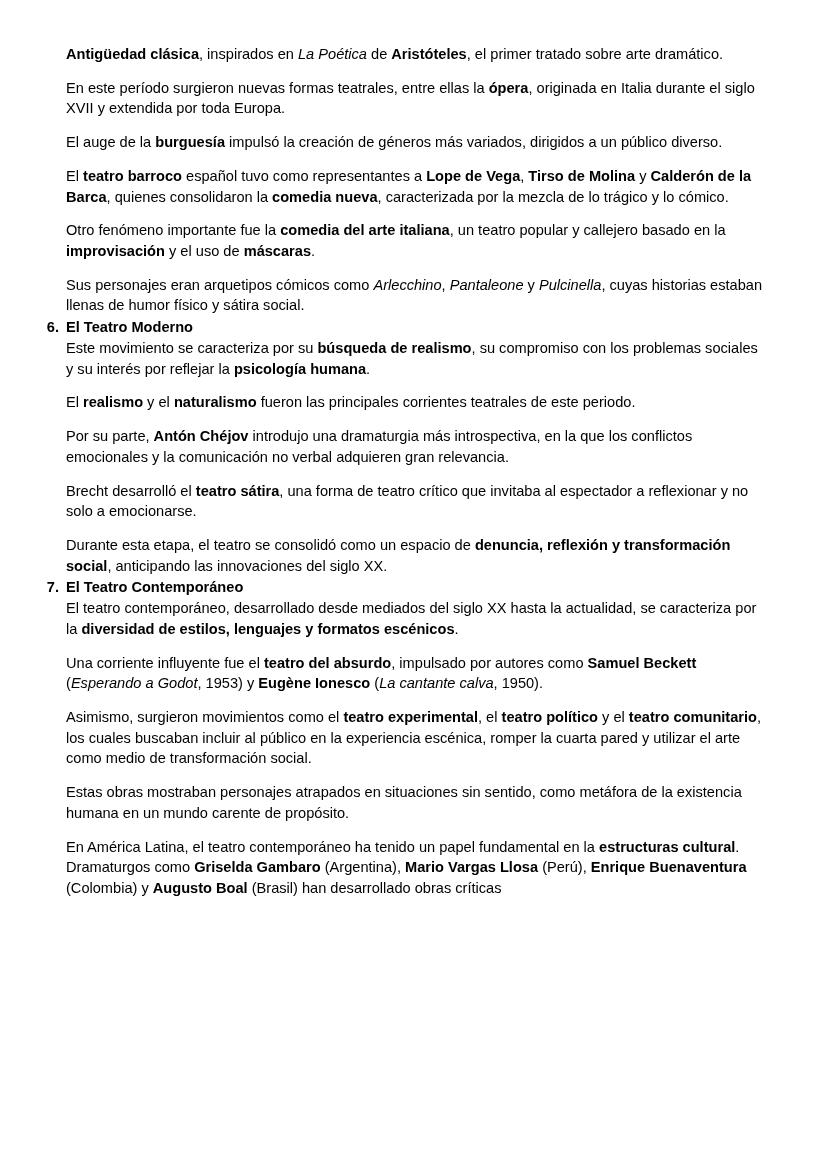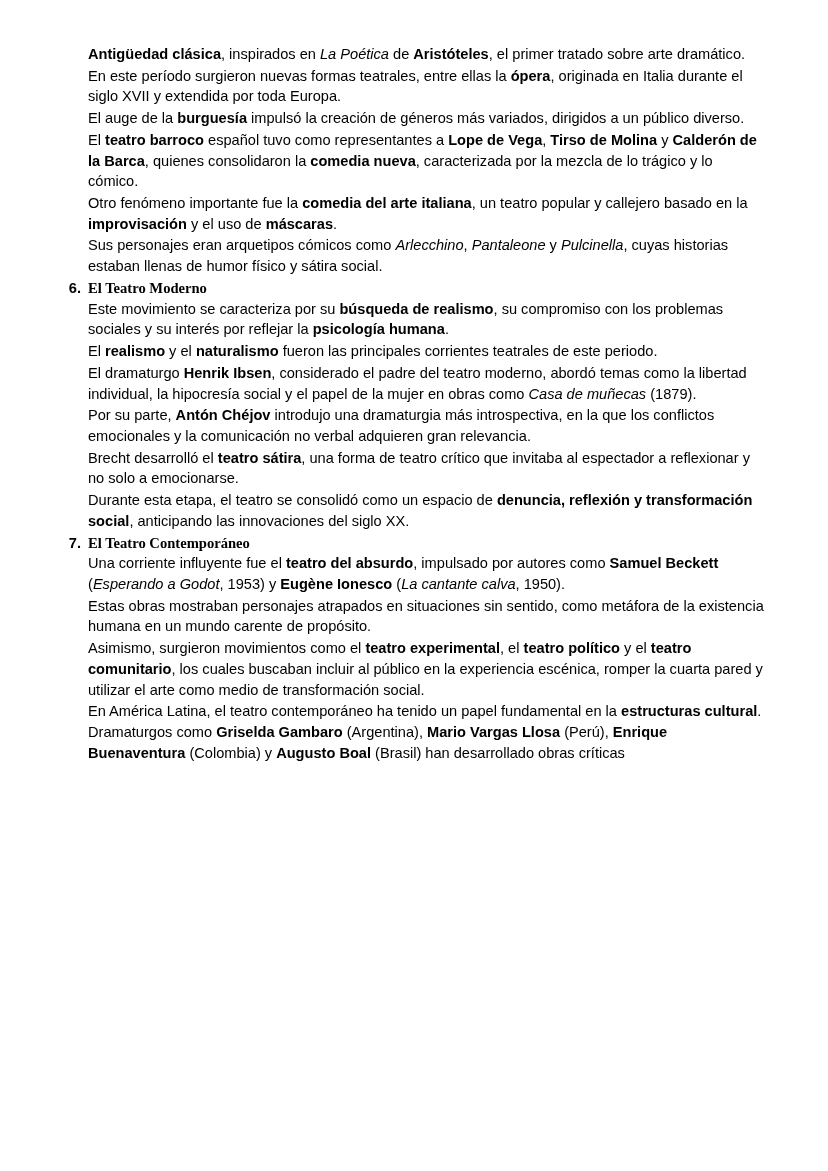--- a/index.html
+++ b/index.html
@@ -11,53 +11,52 @@
     width: 828px;
     height: 1171px;
     font-family: "Liberation Sans", sans-serif;
     color: #000000;
     -webkit-font-smoothing: antialiased;
   }
   .page {
     width: 828px;
     height: 912px;
     box-sizing: border-box;
-    padding: 44px 62px 0 62px;
+    padding: 44px 62px 0 40px;
     position: relative;
   }
   .doc-body {
     font-size: 14.6px;
     line-height: 1.42;
   }
   
   .para {
     margin: 0 0 0 26px;
     padding: 0;
     text-indent: 0;
   }
   .para + .para {
-    margin-top: 1px;
+    margin-top: 13px;
   }
   
   .num-item {
     display: flex;
     align-items: flex-start;
     margin: 1px 0 0 0;
   }
   .num-item .num {
     width: 26px;
     flex: 0 0 26px;
     text-align: right;
     padding-right: 7px;
     box-sizing: border-box;
     font-weight: bold;
   }
   .num-item .heading {
     font-weight: bold;
-    font-family: Liberation Serif, serif;
   }
   b, strong { font-weight: bold; }
   i, em { font-style: italic; }
 </style>
 </head>
 <body>
 
 <div class="page">
   <div class="doc-body" id="doc-body">
       <div class="para"><b>Antigüedad clásica</b>, inspirados en <i>La Poética</i> de <b>Aristóteles</b>, el primer tratado sobre arte dramático.</div>
@@ -65,26 +64,26 @@
       <div class="para">El auge de la <b>burguesía</b> impulsó la creación de géneros más variados, dirigidos a un público diverso.</div>
       <div class="para">El <b>teatro barroco</b> español tuvo como representantes a <b>Lope de Vega</b>, <b>Tirso de Molina</b> y <b>Calderón de la Barca</b>, quienes consolidaron la <b>comedia nueva</b>, caracterizada por la mezcla de lo trágico y lo cómico.</div>
       <div class="para">Otro fenómeno importante fue la <b>comedia del arte italiana</b>, un teatro popular y callejero basado en la <b>improvisación</b> y el uso de <b>máscaras</b>.</div>
       <div class="para">Sus personajes eran arquetipos cómicos como <i>Arlecchino</i>, <i>Pantaleone</i> y <i>Pulcinella</i>, cuyas historias estaban llenas de humor físico y sátira social.</div>
       <div class="num-item">
         <span class="num">6.</span>
         <span class="heading">El Teatro Moderno</span>
       </div>
       <div class="para">Este movimiento se caracteriza por su <b>búsqueda de realismo</b>, su compromiso con los problemas sociales y su interés por reflejar la <b>psicología humana</b>.</div>
       <div class="para">El <b>realismo</b> y el <b>naturalismo</b> fueron las principales corrientes teatrales de este periodo.</div>
-      <div class="para">El dramaturgo <b>Henrik Ibsen</b>, considerado el padre del teatro moderno, abordó temas como la libertad individual, la hipocresía social y el papel de la mujer en obras como <i>Casa de muñecas</i> (1879).</div>
       <div class="para">Por su parte, <b>Antón Chéjov</b> introdujo una dramaturgia más introspectiva, en la que los conflictos emocionales y la comunicación no verbal adquieren gran relevancia.</div>
       <div class="para">Brecht desarrolló el <b>teatro sátira</b>, una forma de teatro crítico que invitaba al espectador a reflexionar y no solo a emocionarse.</div>
       <div class="para">Durante esta etapa, el teatro se consolidó como un espacio de <b>denuncia, reflexión y transformación social</b>, anticipando las innovaciones del siglo XX.</div>
       <div class="num-item">
         <span class="num">7.</span>
         <span class="heading">El Teatro Contemporáneo</span>
       </div>
+      <div class="para">El teatro contemporáneo, desarrollado desde mediados del siglo XX hasta la actualidad, se caracteriza por la <b>diversidad de estilos, lenguajes y formatos escénicos</b>.</div>
       <div class="para">Una corriente influyente fue el <b>teatro del absurdo</b>, impulsado por autores como <b>Samuel Beckett</b> (<i>Esperando a Godot</i>, 1953) y <b>Eugène Ionesco</b> (<i>La cantante calva</i>, 1950).</div>
+      <div class="para">Asimismo, surgieron movimientos como el <b>teatro experimental</b>, el <b>teatro político</b> y el <b>teatro comunitario</b>, los cuales buscaban incluir al público en la experiencia escénica, romper la cuarta pared y utilizar el arte como medio de transformación social.</div>
       <div class="para">Estas obras mostraban personajes atrapados en situaciones sin sentido, como metáfora de la existencia humana en un mundo carente de propósito.</div>
-      <div class="para">Asimismo, surgieron movimientos como el <b>teatro experimental</b>, el <b>teatro político</b> y el <b>teatro comunitario</b>, los cuales buscaban incluir al público en la experiencia escénica, romper la cuarta pared y utilizar el arte como medio de transformación social.</div>
       <div class="para">En América Latina, el teatro contemporáneo ha tenido un papel fundamental en la <b>estructuras cultural</b>. Dramaturgos como <b>Griselda Gambaro</b> (Argentina), <b>Mario Vargas Llosa</b> (Perú), <b>Enrique Buenaventura</b> (Colombia) y <b>Augusto Boal</b> (Brasil) han desarrollado obras críticas</div>
     </div>
 </div>
 
 </body></html>

